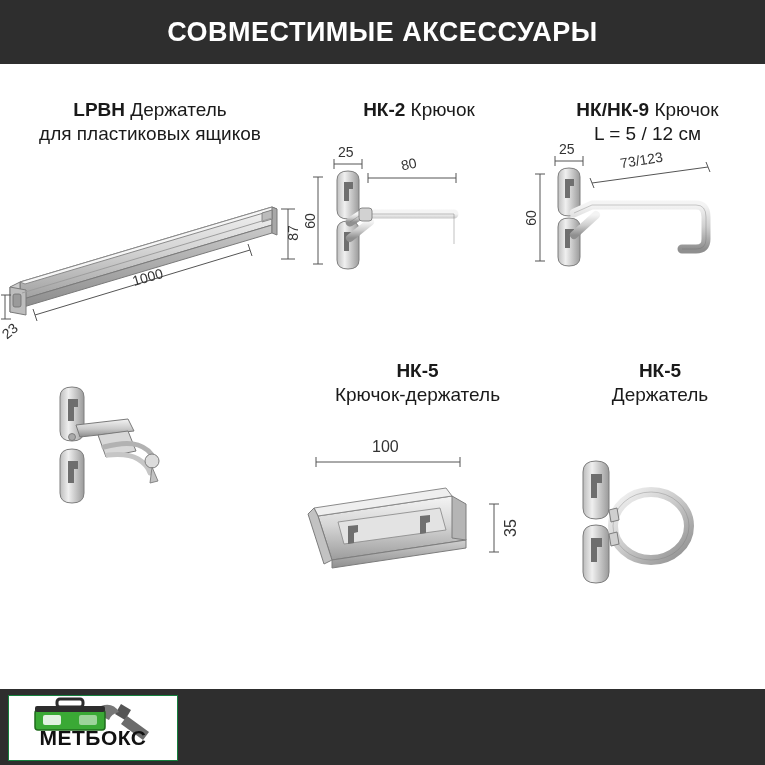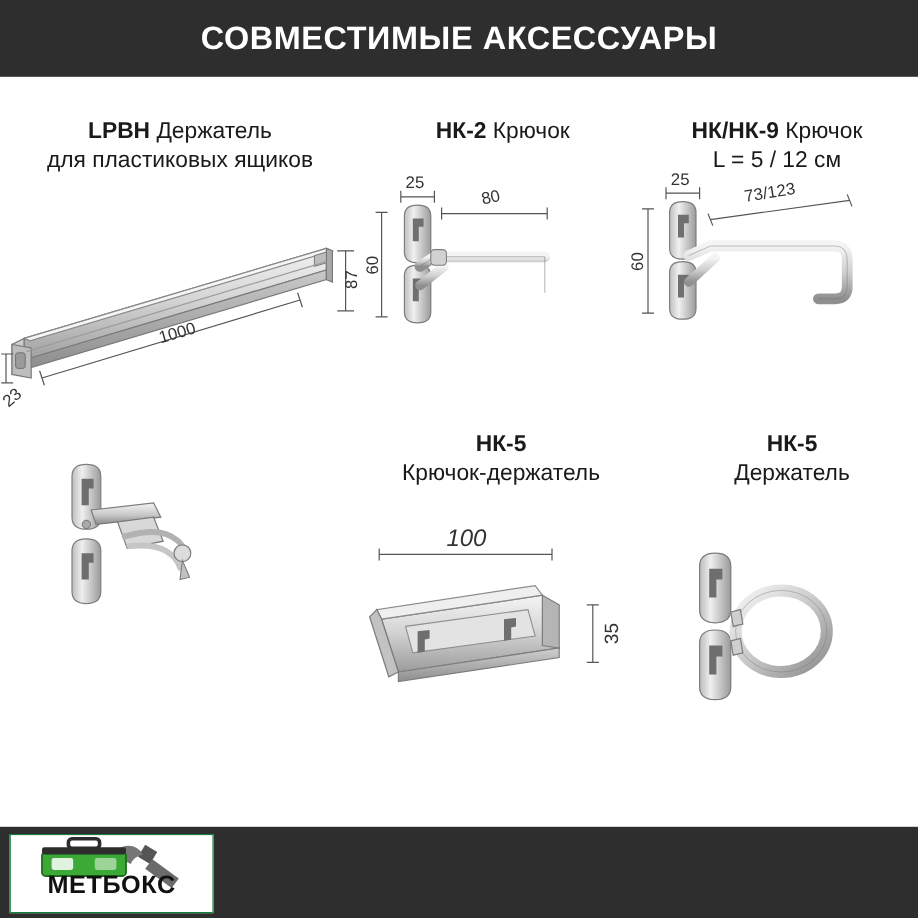--- a/index.html
+++ b/index.html
@@ -342,21 +342,21 @@
           <path d="M172,48 l14,8 l0,36 l-14,-2 z" fill="#b5b5b5" stroke="#7d7d7d" stroke-width="1"></path>
 
           <line x1="36" y1="14" x2="180" y2="14" stroke="#555" stroke-width="1"></line>
           <line x1="36" y1="9" x2="36" y2="19" stroke="#555" stroke-width="1"></line>
           <line x1="180" y1="9" x2="180" y2="19" stroke="#555" stroke-width="1"></line>
 
           <line x1="214" y1="56" x2="214" y2="104" stroke="#555" stroke-width="1"></line>
           <line x1="209" y1="56" x2="219" y2="56" stroke="#555" stroke-width="1"></line>
           <line x1="209" y1="104" x2="219" y2="104" stroke="#555" stroke-width="1"></line>
         </svg>
-        <div class="dim" style="left:92px; top:-10px; font-size:20px;font-style:italic;">100</div>
+        <div class="dim" style="left:92px; top:-10px; font-size:16px;">100</div>
         <div class="dim rot-90" style="left:222px; top:71px; font-size:16px;">35</div>
       </div>
     </div>
 
     <div class="cell" style="left:555px; top:295px; width:210px; height:320px;">
       <div class="cell-title">
         <span class="code">НК-5</span><br>
         <span>Держатель</span>
       </div>
       <div class="cell-figure" style="height:200px; margin-top:40px;">

